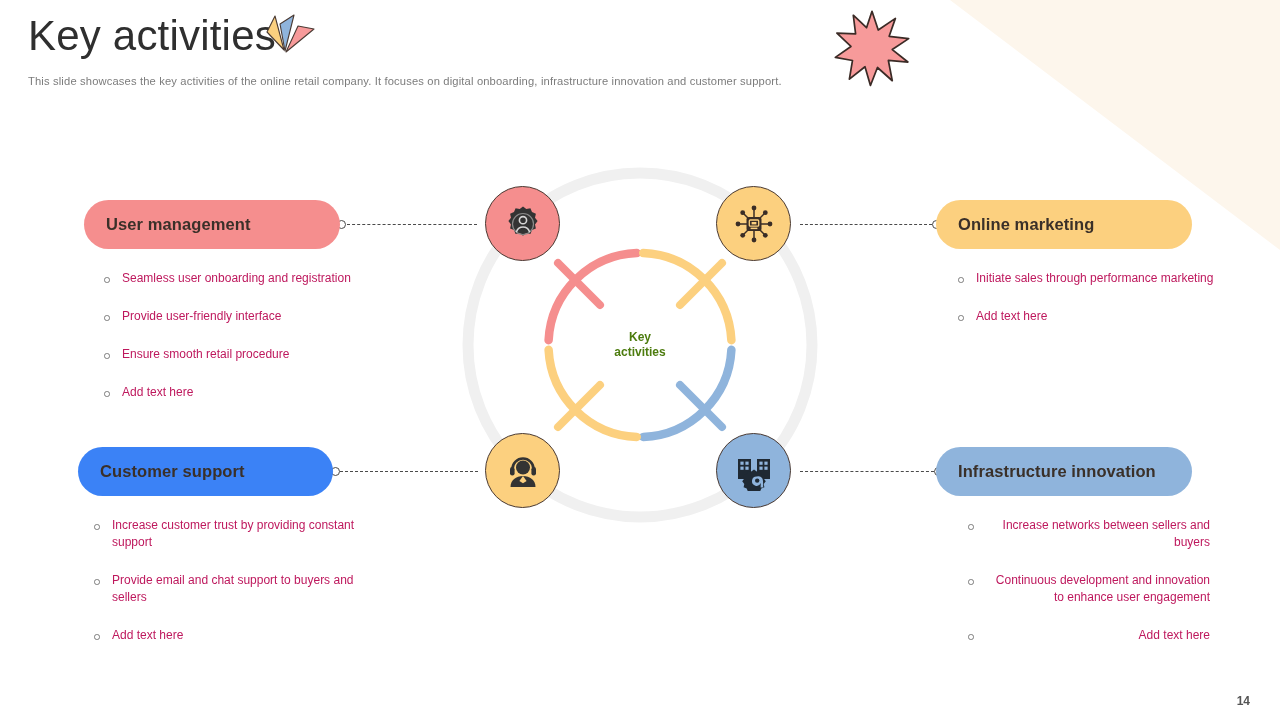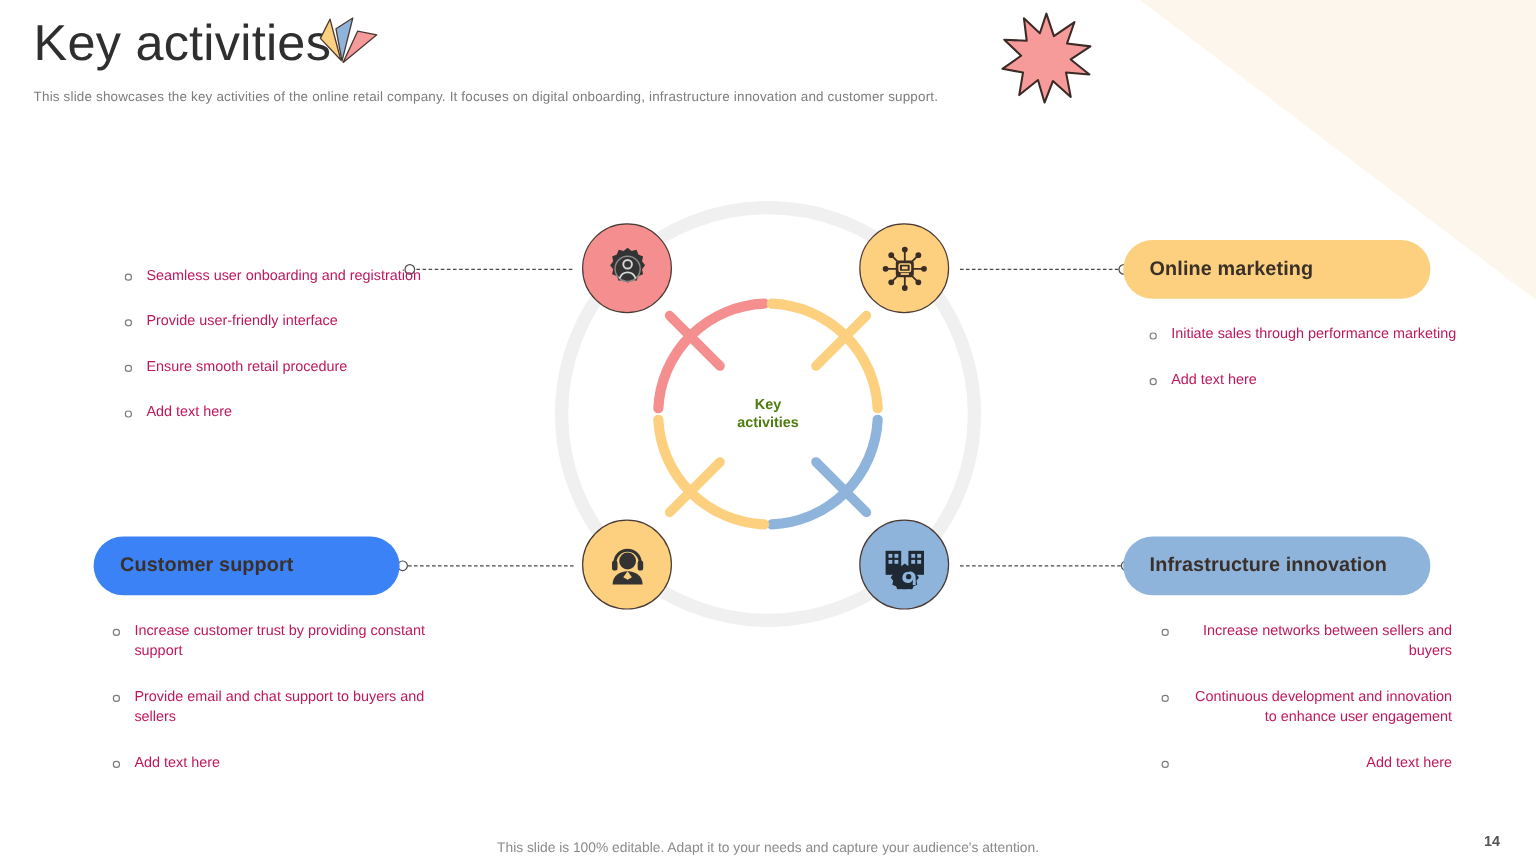--- a/index.html
+++ b/index.html
@@ -339,20 +339,23 @@
   <div class="connector conn-tr"></div>
   <div class="connector conn-bl"></div>
   <div class="connector conn-br"></div>
 
   <div class="conn-dot dot-tl"></div>
   <div class="conn-dot dot-tr"></div>
   <div class="conn-dot dot-bl"></div>
   <div class="conn-dot dot-br"></div>
 
   <div class="quad q-tl">
+    <div class="pill">
+      <span>User management</span>
+    </div>
     <ul class="bullets">
       <li>Seamless user onboarding and registration</li>
       <li>Provide user-friendly  interface</li>
       <li>Ensure smooth retail procedure</li>
       <li>Add text here</li>
     </ul>
   </div>
 
   <div class="quad q-tr">
     <div class="pill">
@@ -379,16 +382,15 @@
     <div class="pill">
       <span>Infrastructure innovation</span>
     </div>
     <ul class="bullets">
       <li>Increase  networks between sellers and buyers</li>
       <li>Continuous  development and innovation to enhance user engagement</li>
       <li>Add text here</li>
     </ul>
   </div>
 
-  <div class="footer-note">This slide is 100% editable. Adapt it to your needs and capture your audience's attention.</div>
   <div class="page-number">14</div>
 
 </div>
 
 </body></html>

